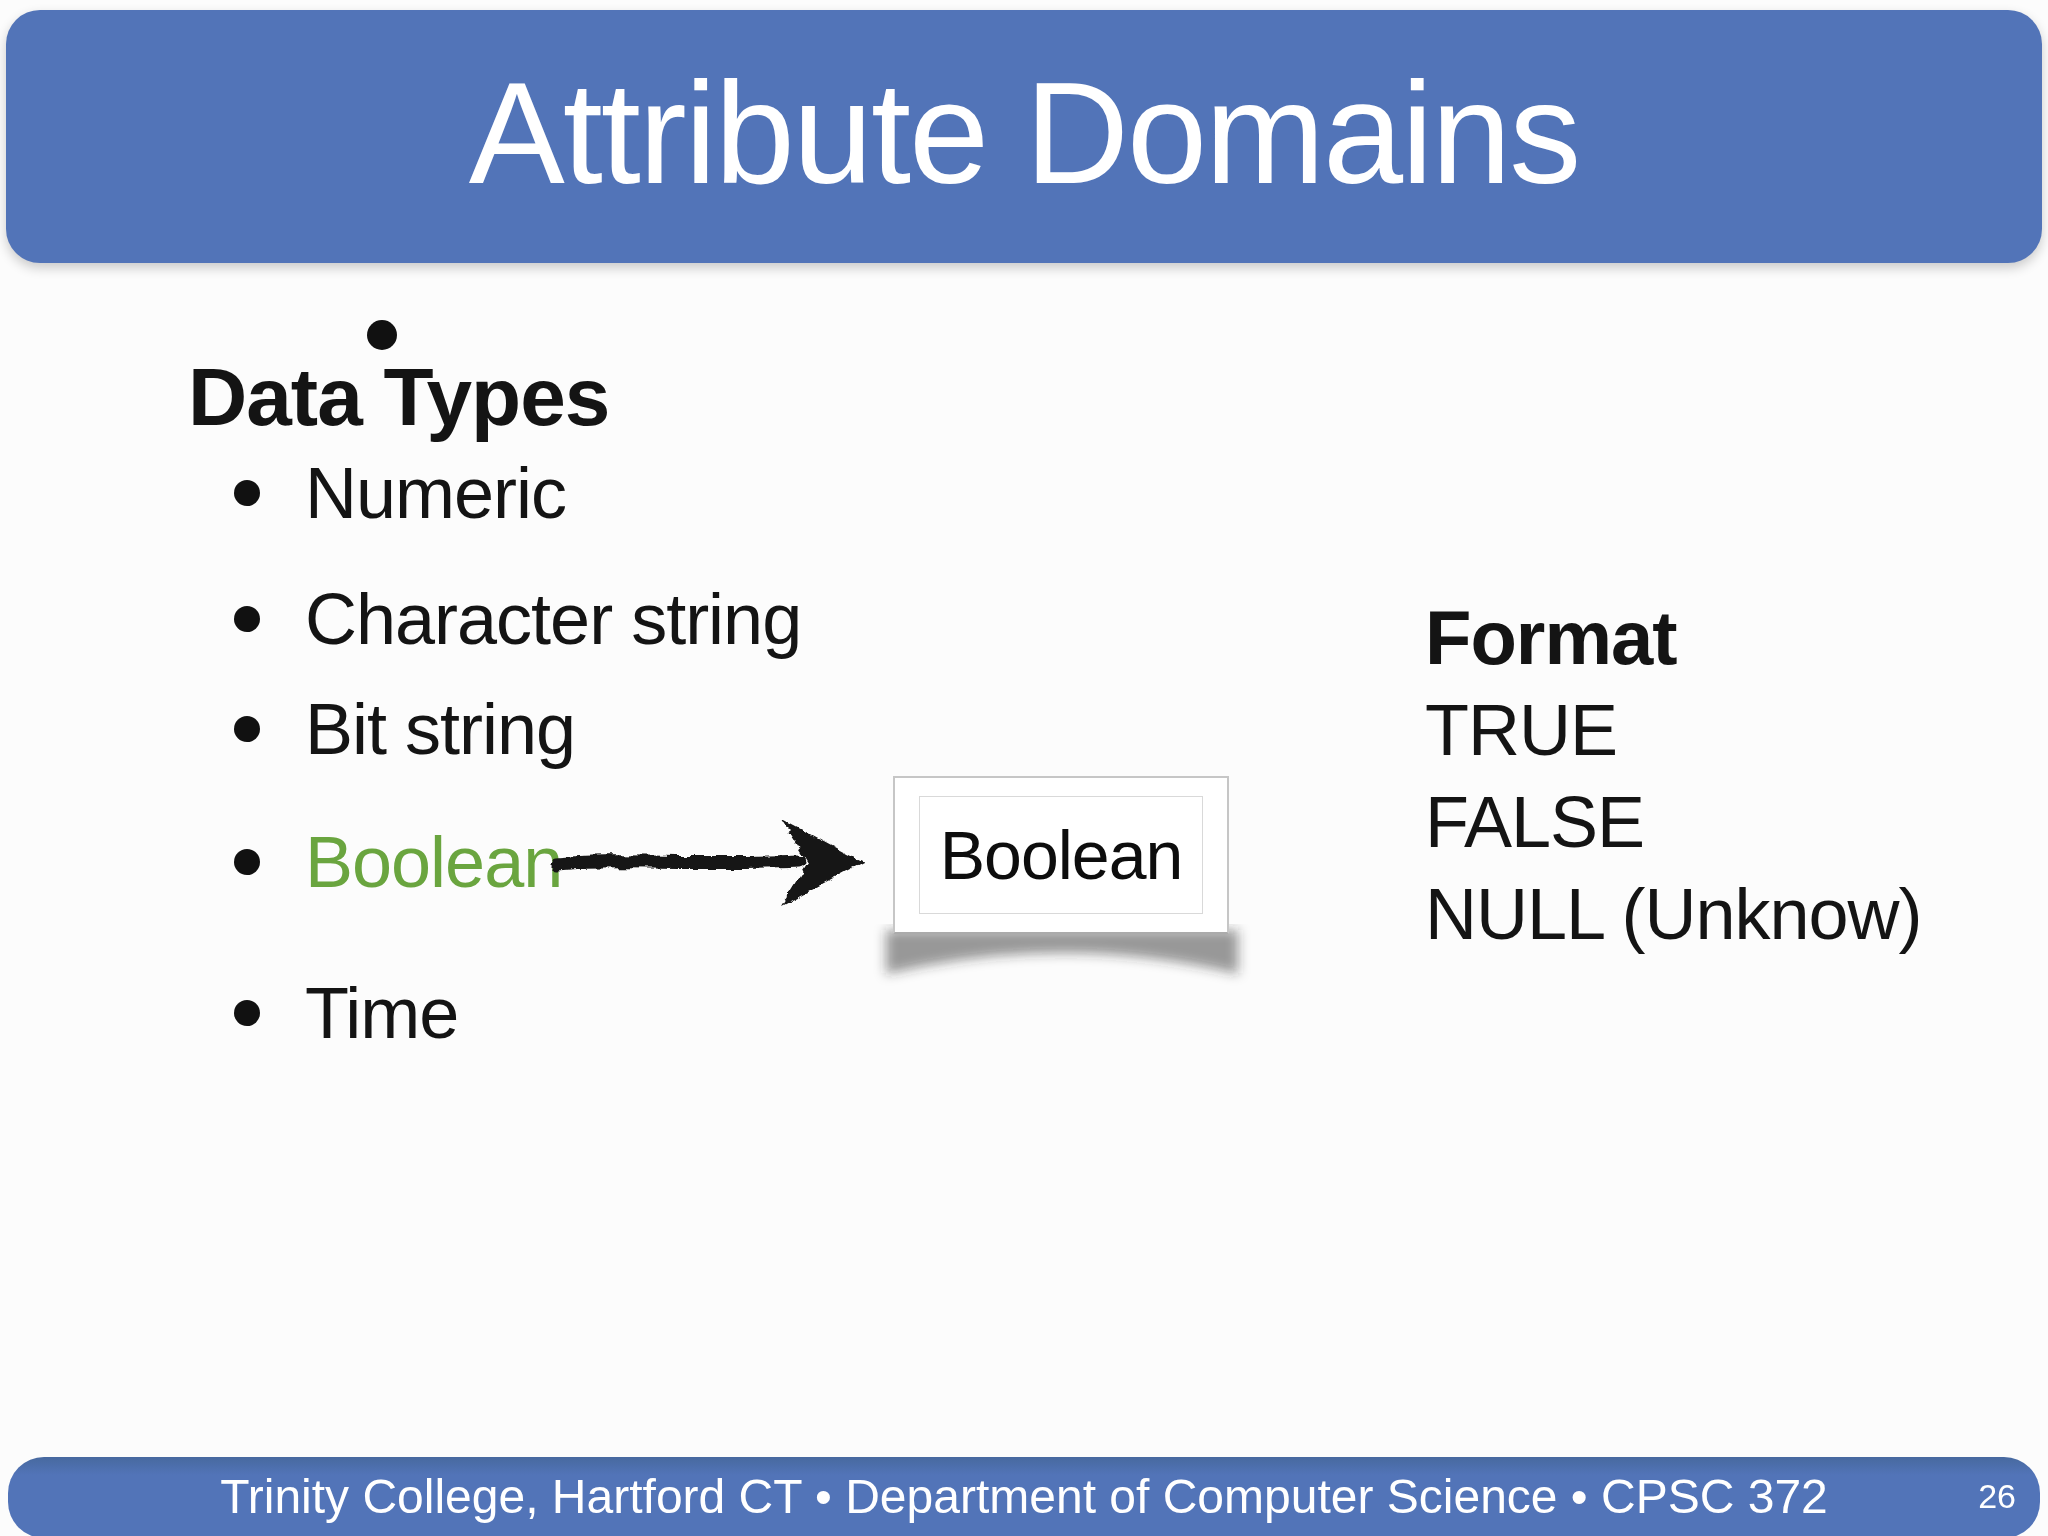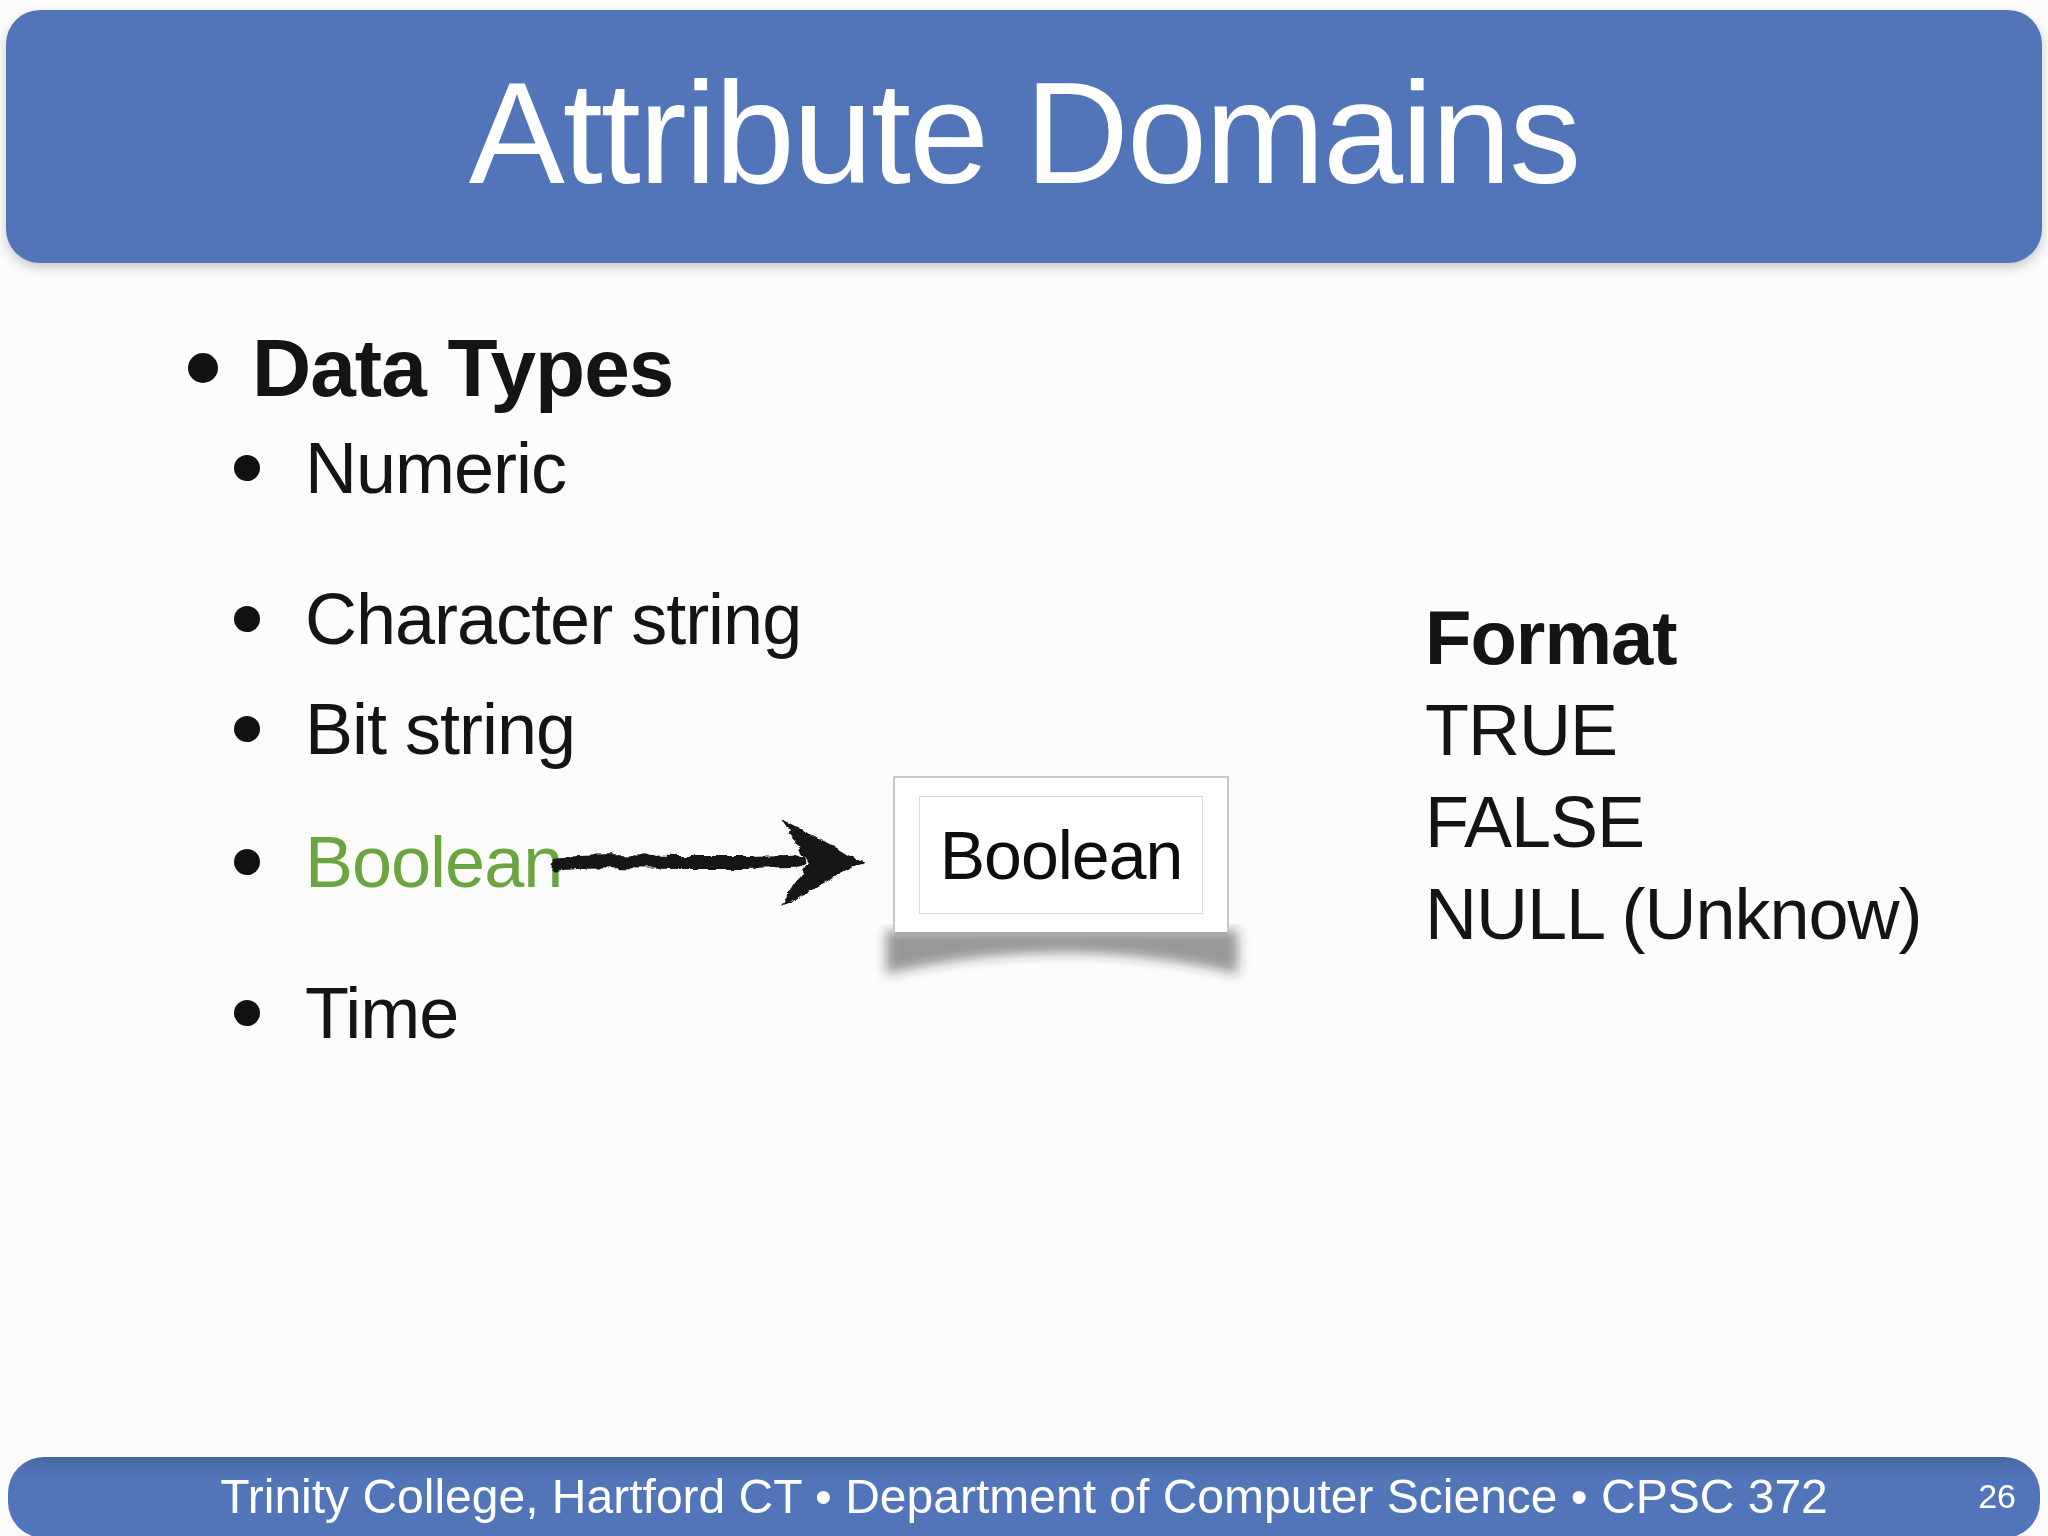--- a/index.html
+++ b/index.html
@@ -33,28 +33,28 @@
   .bullet-row{
     position:absolute;
     display:flex;align-items:center;
     height:96px;
   }
   .bullet-row .dot{
     border-radius:50%;
     background:#111;
     flex:0 0 auto;
   }
-  .row-main{left:188px;top:320px;}
+  .row-main{left:188px;top:320px;flex-direction:column;}
   .row-main .dot{width:30px;height:30px;margin-right:34px;}
   .row-main .label{font-size:82px;font-weight:700;letter-spacing:-1px;}
 
   .row-sub .dot{width:26px;height:26px;margin-right:45px;}
   .row-sub{left:234px;}
   .row-sub .label{font-size:72px;font-weight:400;letter-spacing:-1px;}
-  .row-numeric{top:420px;}
+  .row-numeric{top:445px;}
   .row-character{top:571px;}
   .row-bit{top:652px;margin-top:29px;}
   .row-boolean{top:814px;}
   .row-time{top:965px;}
   .green{color:#6AA53F;}
 
   
   .arrow-wrap{position:absolute;left:545px;top:804px;width:322px;height:116px;}
 
   

